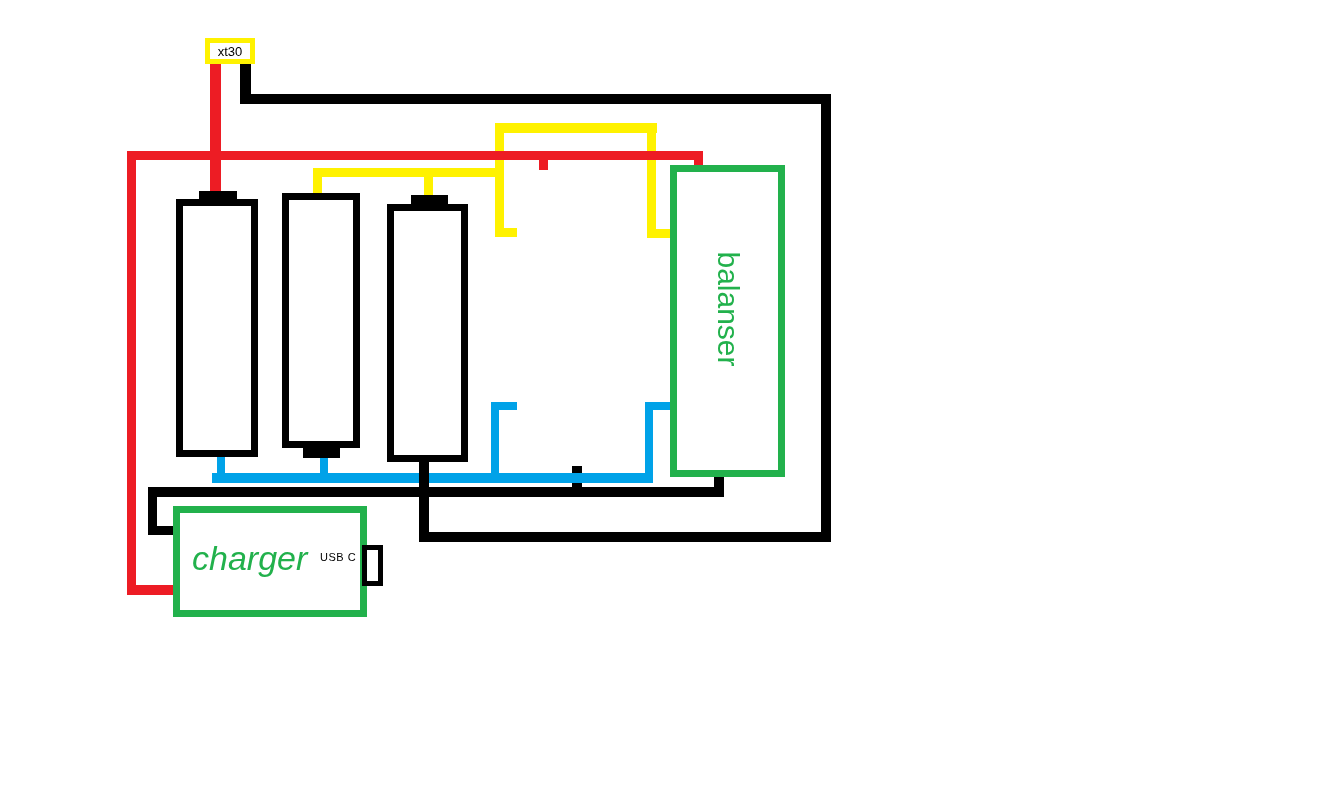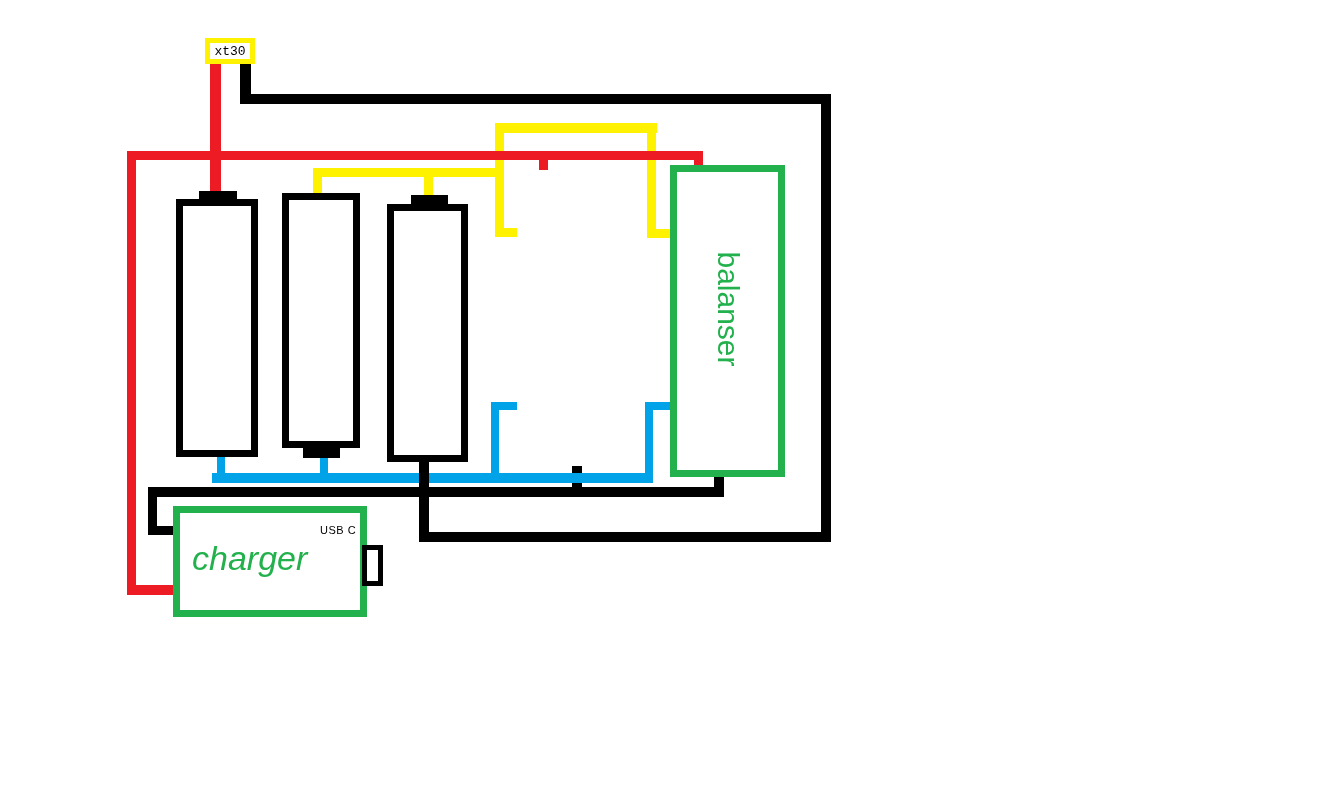--- a/index.html
+++ b/index.html
@@ -33,21 +33,21 @@
     position:absolute;top:46%;left:50%;
     transform:translate(-50%,-50%) rotate(90deg);
     font-size:30px;white-space:nowrap;
   }
   #charger-label{
     position:absolute;top:26px;left:12px;
     font-size:34px;
     font-style:italic;
   }
   #usb-label{
-    position:absolute;left:320px;top:524px;
+    position:absolute;left:320px;top:551px;
     font-size:11px;color:#000;letter-spacing:0.5px;text-align:center;
   }
   #usb-box{border:5px solid var(--wire_black,#000);}
 </style>
 </head>
 <body>
 
 <div id="canvas">
 
   <div class="wire yellow" style="left:313px;top:168px;width:9px;height:30px;"></div>
@@ -79,21 +79,21 @@
   <div class="wire blue" style="left:491px;top:402px;width:26px;height:8px;"></div>
   <div class="wire blue" style="left:645px;top:402px;width:8px;height:77px;"></div>
   <div class="wire blue" style="left:645px;top:402px;width:28px;height:8px;"></div>
 
   <div class="wire black" style="left:240px;top:58px;width:11px;height:46px;"></div>
   <div class="wire black" style="left:240px;top:94px;width:591px;height:10px;"></div>
   <div class="wire black" style="left:821px;top:94px;width:10px;height:448px;"></div>
   <div class="wire black" style="left:419px;top:532px;width:412px;height:10px;"></div>
   <div class="wire black" style="left:419px;top:458px;width:10px;height:80px;"></div>
 
-  <div class="box" id="xt30-box" style="left:205px;top:38px;width:50px;height:26px;font-family:Liberation Mono, monospace;">
+  <div class="box" id="xt30-box" style="left:205px;top:38px;width:50px;height:26px;">
     <span>xt30</span>
   </div>
 
   <div class="box battery" style="left:176px;top:199px;width:82px;height:258px;"></div>
   <div class="nub" style="left:199px;top:191px;width:38px;height:10px;"></div>
 
   <div class="box battery" style="left:282px;top:193px;width:78px;height:255px;"></div>
   <div class="nub" style="left:303px;top:446px;width:37px;height:12px;"></div>
 
   <div class="box battery" style="left:387px;top:204px;width:81px;height:258px;"></div>

